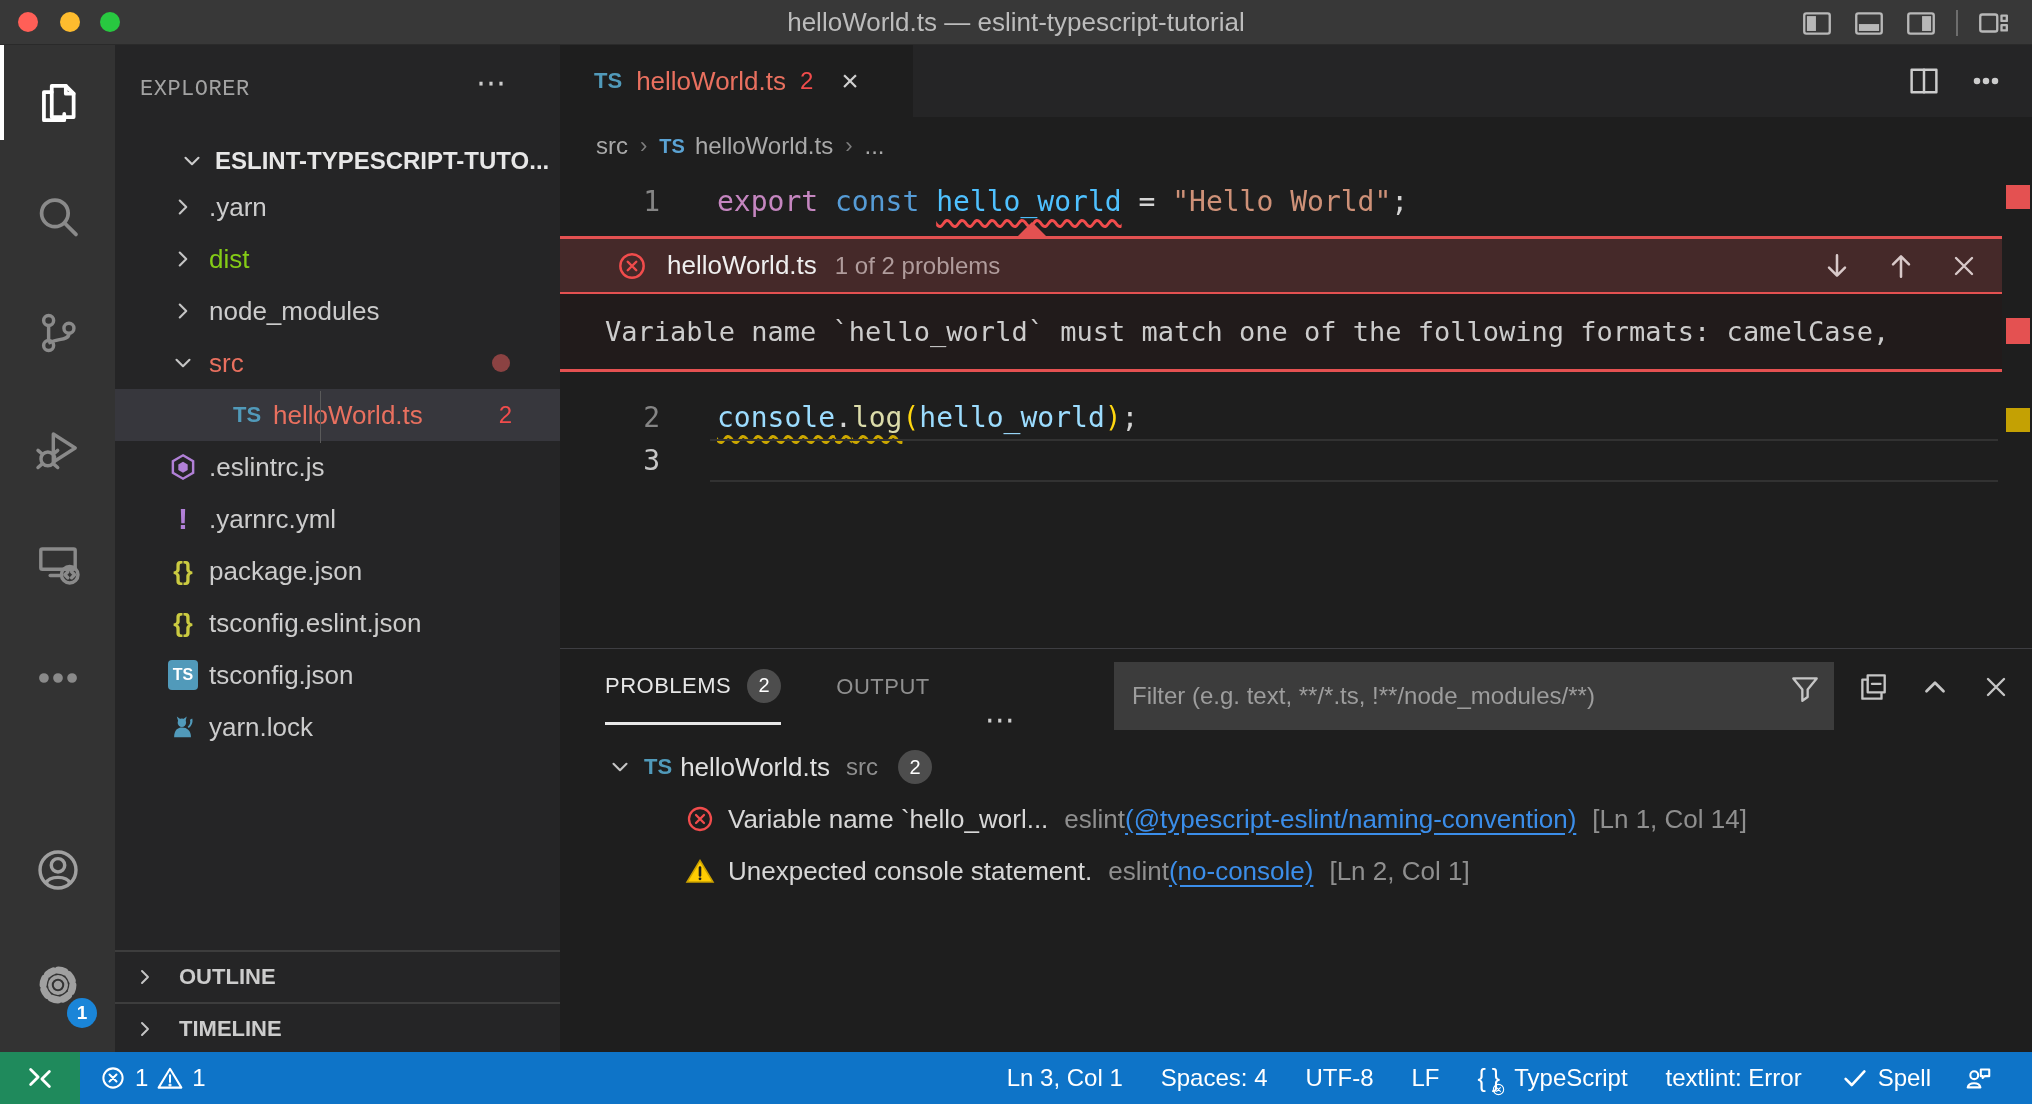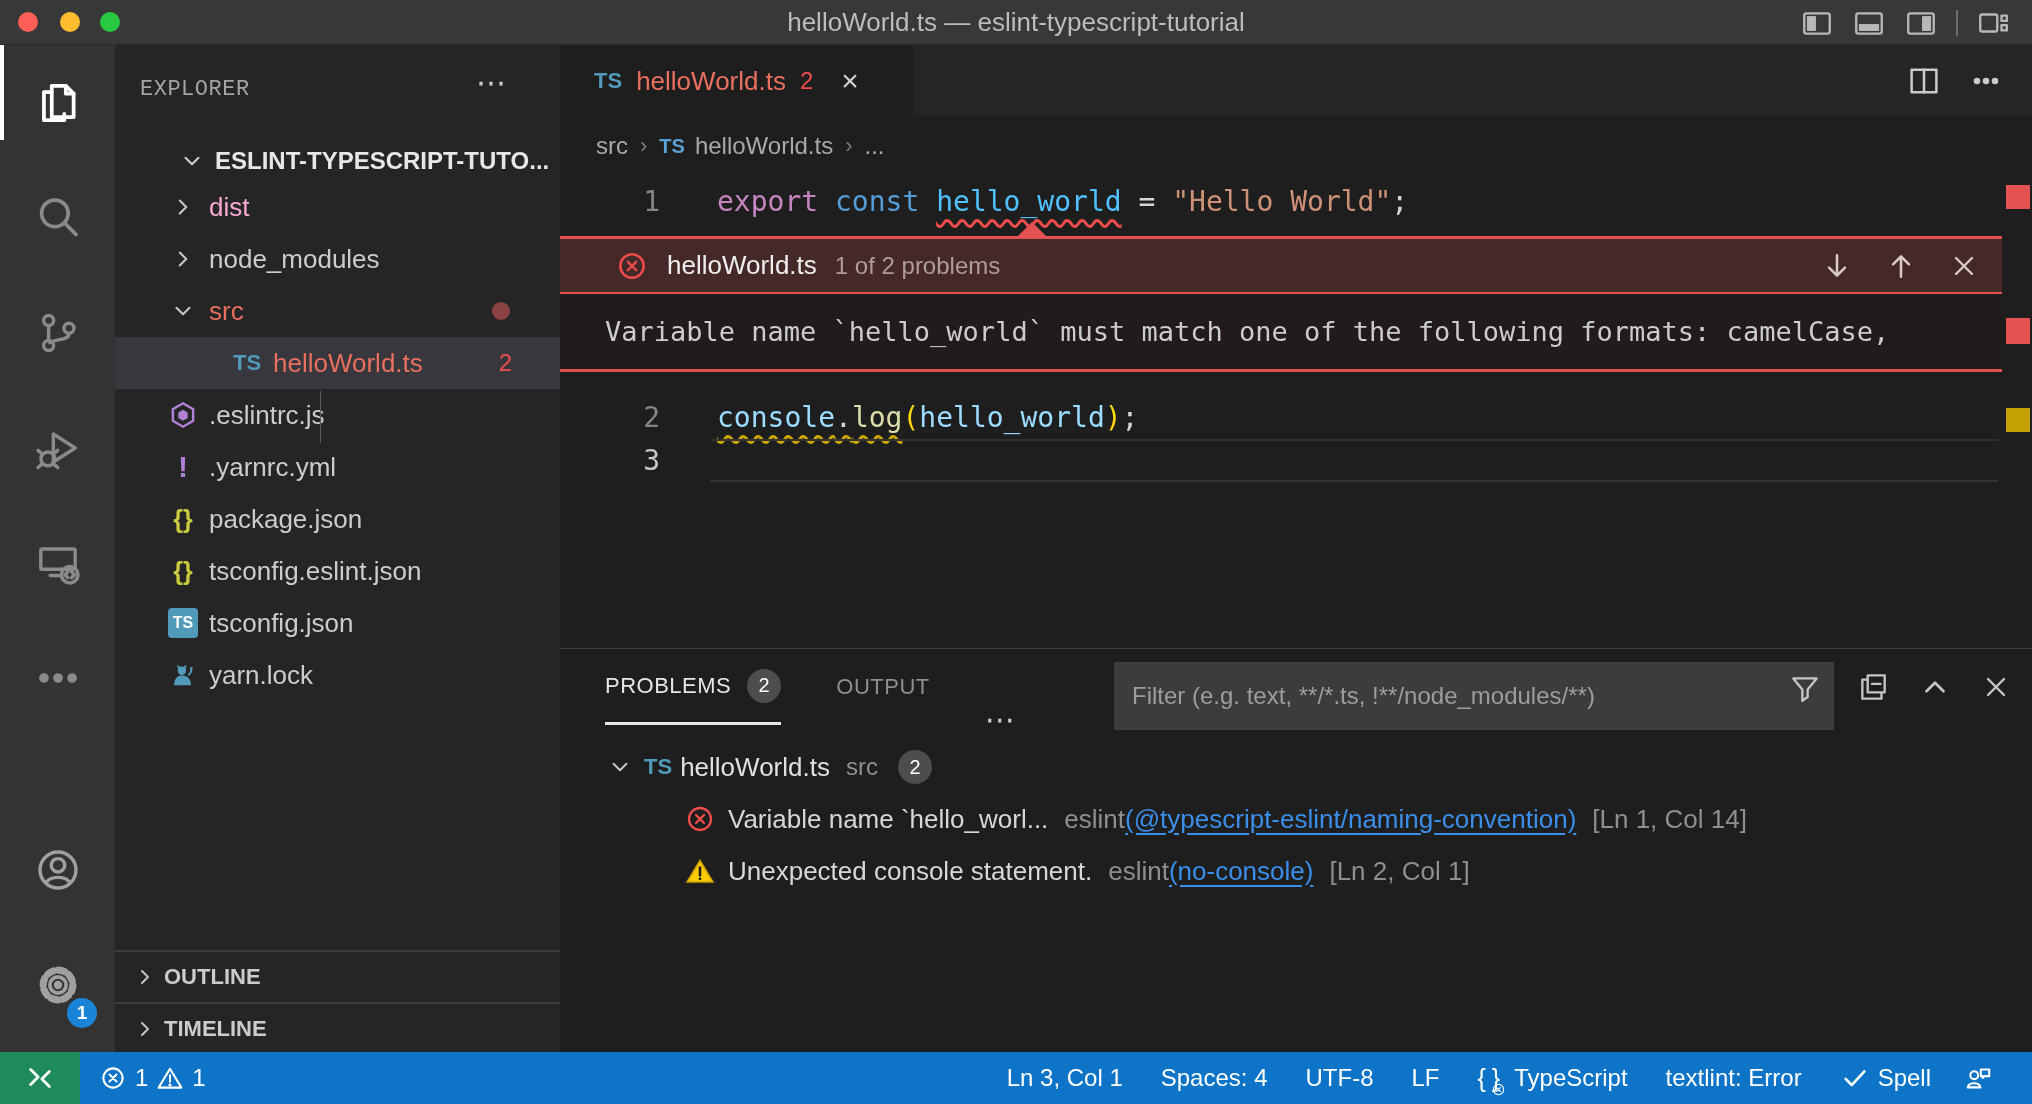--- a/index.html
+++ b/index.html
@@ -54,21 +54,21 @@
   .badge-num { margin-left:auto; margin-right:48px; color:#f14c4c; font-size:24px; }
   .mod-dot { margin-left:auto; margin-right:50px; width:18px; height:18px;
     border-radius:50%; background:#8b4242; }
   .indent-guide { position:absolute; left:205px; top:346px; width:1px; height:52px; background:#5a5a5a; }
   .ts-letters { font-weight:bold; font-size:22px; color:#519aba; }
   .ts-square { width:30px; height:30px; background:#519aba; border-radius:4px; color:#fff;
     font-size:16px; font-weight:bold; display:flex; align-items:center; justify-content:center; }
   .braces { color:#cbcb41; font-weight:bold; font-size:25px; }
   .bang { color:#b180d7; font-weight:bold; font-size:30px; }
   .sb-section { position:absolute; left:0; width:100%; height:52px; border-top:2px solid #3d3d3d;
-    display:flex; align-items:center; padding-left:18px; gap:7px;
+    display:flex; align-items:center; padding-left:18px; gap:22px;
     font-size:22px; font-weight:bold; color:#cccccc; }
 
   
   .editorcol { position:absolute; top:45px; left:560px; width:1472px; height:1007px; background:#1e1e1e; }
   .tabbar { position:absolute; top:0; left:0; width:100%; height:72px; background:#252526; }
   .tab { position:absolute; top:0; left:0; width:353px; height:72px; background:#1e1e1e;
     display:flex; align-items:center; padding-left:34px; gap:14px; }
   .tab-name { font-size:26px; color:#e9705f; }
   .tab-badge { font-size:24px; color:#f14c4c; }
   .tab-close { margin-left:14px; color:#d0d0d0; }
@@ -275,21 +275,29 @@
         </span>
       <span>ESLINT-TYPESCRIPT-TUTO...</span>
     </div>
     <div class="tree" id="file-tree">
         <div class="row" style="padding-left: 48px;">
           <span class="slot">
             <svg width="26" height="26" viewBox="0 0 32 32" fill="none" stroke="#c5c5c5" stroke-width="2.6" stroke-linecap="round" stroke-linejoin="round">
               <path d="M12 8l8 8-8 8"></path>
             </svg>
           </span>
-          <span class="lbl" style="color:#f9a8d4">dist</span>
+          <span class="lbl" style="color:#cccccc">.yarn</span>
+        </div>
+        <div class="row" style="padding-left: 48px;">
+          <span class="slot">
+            <svg width="26" height="26" viewBox="0 0 32 32" fill="none" stroke="#c5c5c5" stroke-width="2.6" stroke-linecap="round" stroke-linejoin="round">
+              <path d="M12 8l8 8-8 8"></path>
+            </svg>
+          </span>
+          <span class="lbl" style="color:#84cc16">dist</span>
         </div>
         <div class="row" style="padding-left: 48px;">
           <span class="slot">
             <svg width="26" height="26" viewBox="0 0 32 32" fill="none" stroke="#c5c5c5" stroke-width="2.6" stroke-linecap="round" stroke-linejoin="round">
               <path d="M12 8l8 8-8 8"></path>
             </svg>
           </span>
           <span class="lbl" style="color:#cccccc">node_modules</span>
         </div>
         <div class="row" style="padding-left: 48px;">

